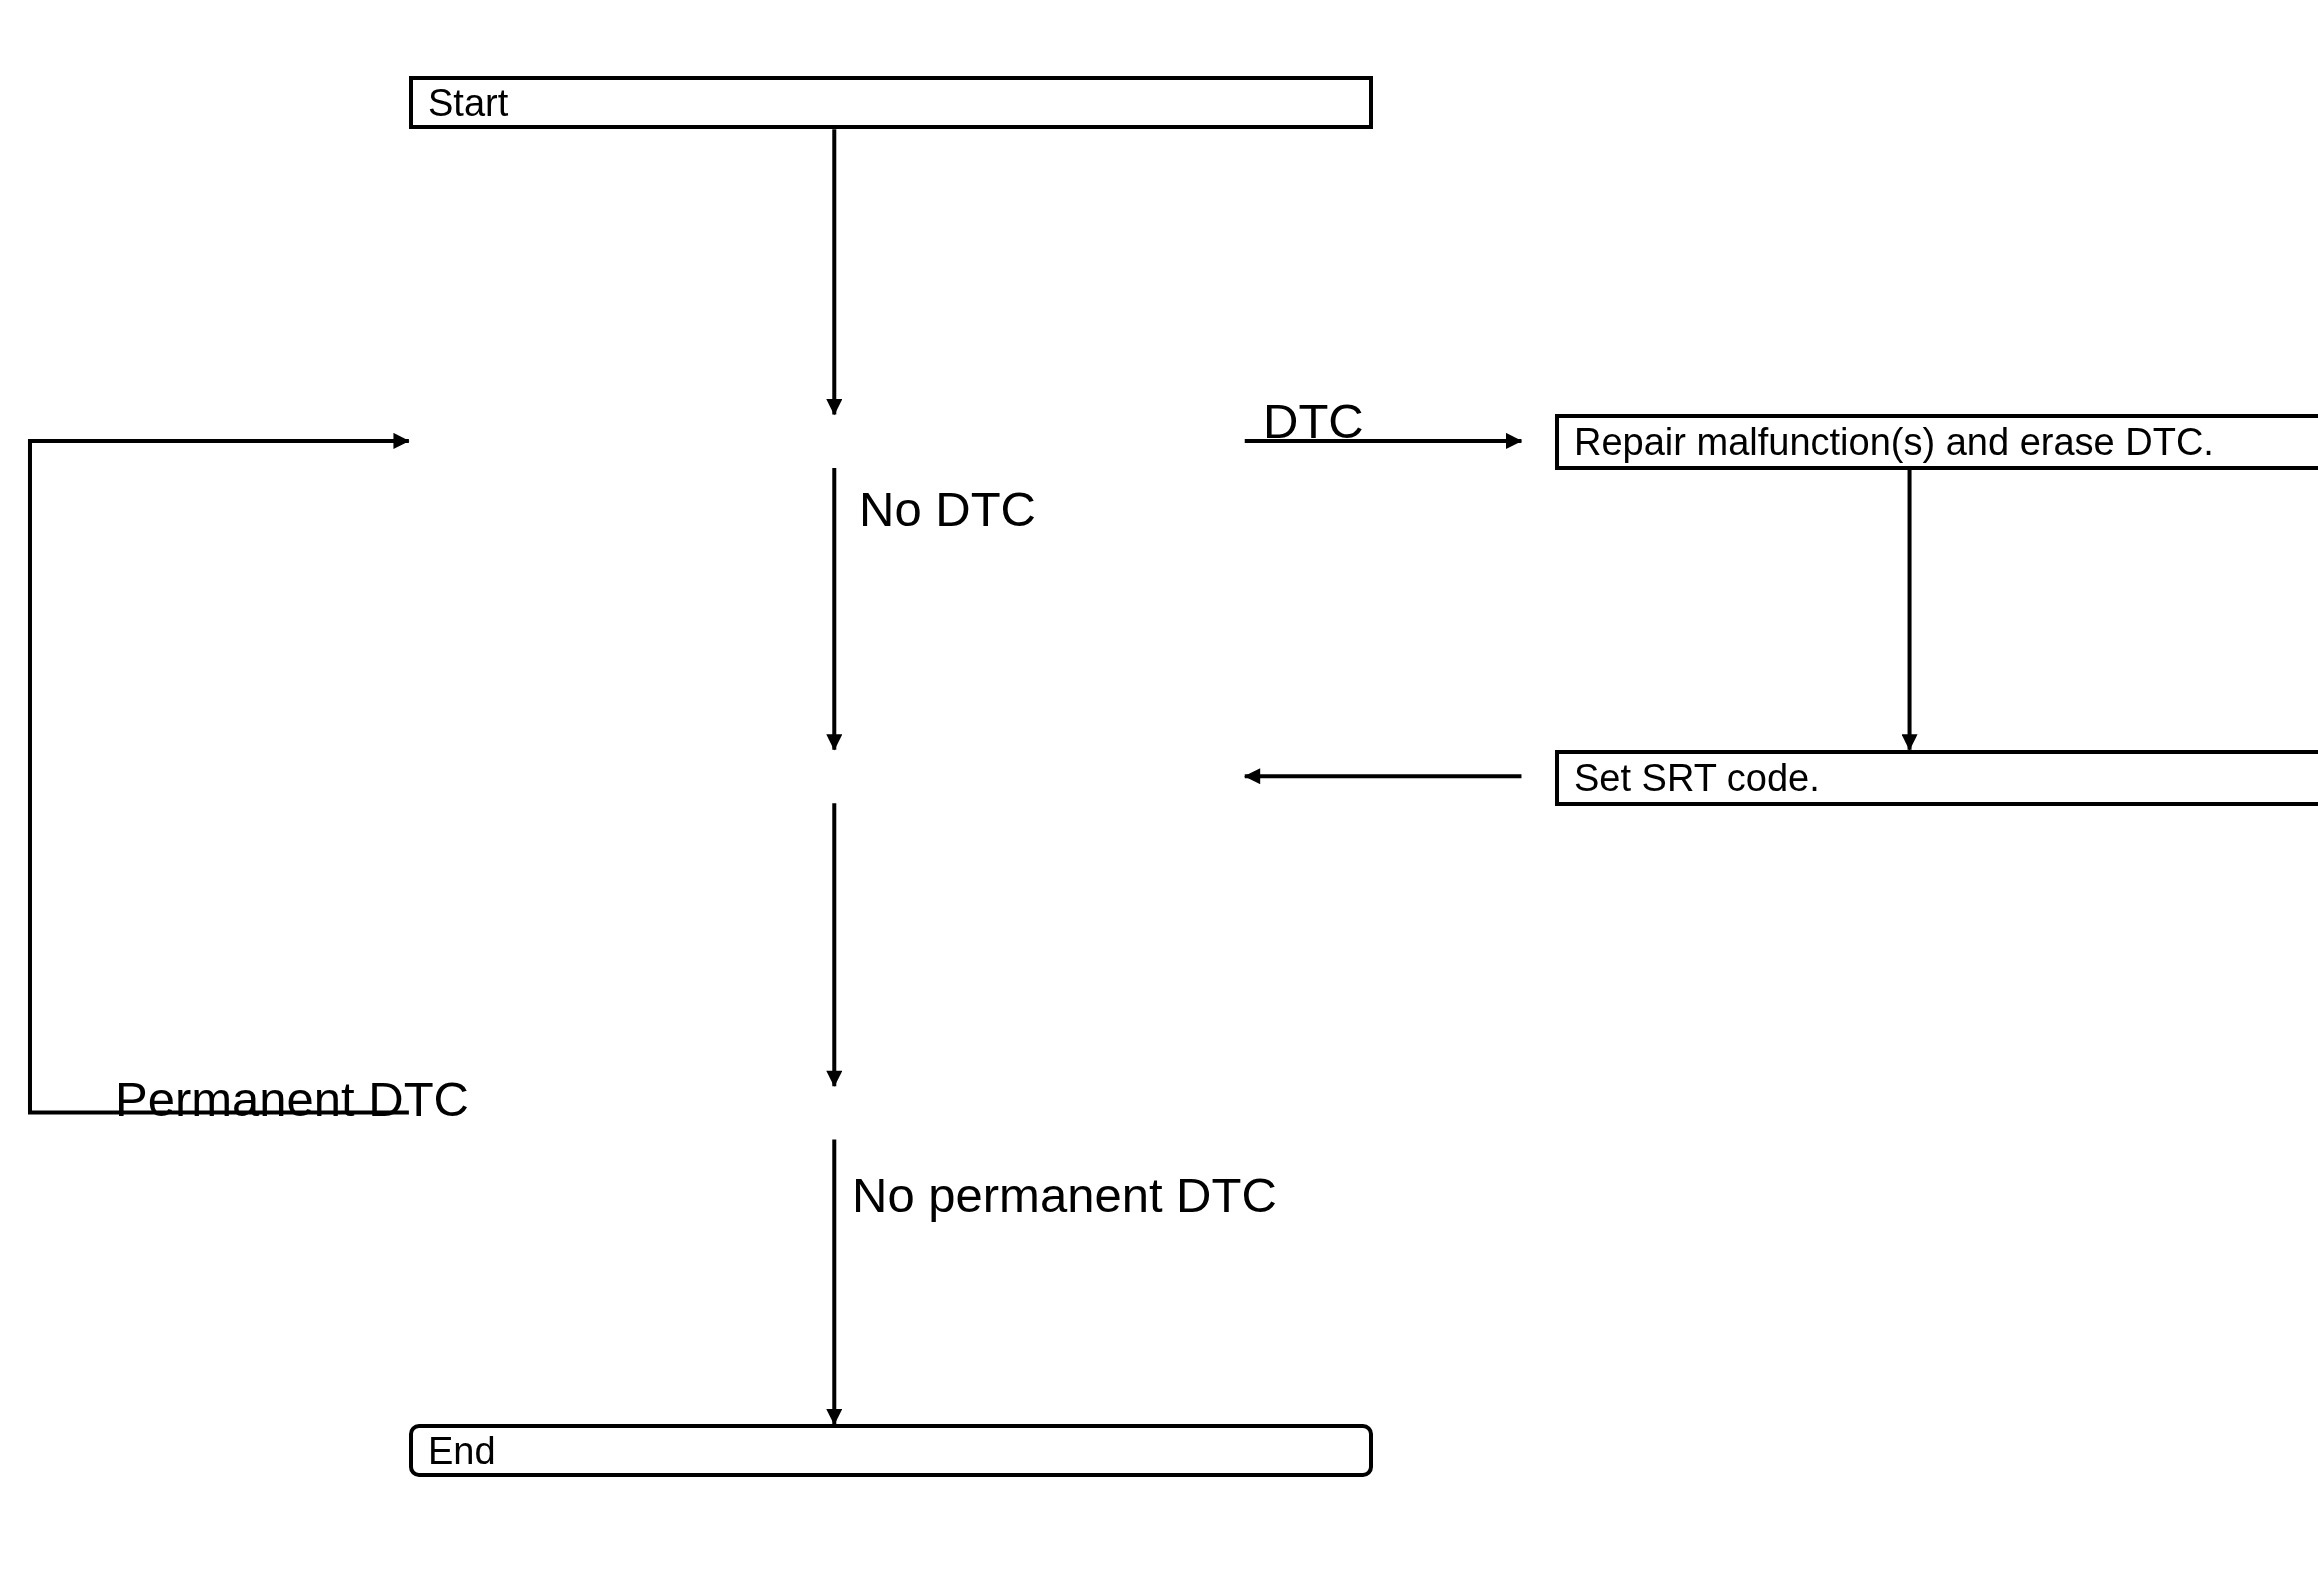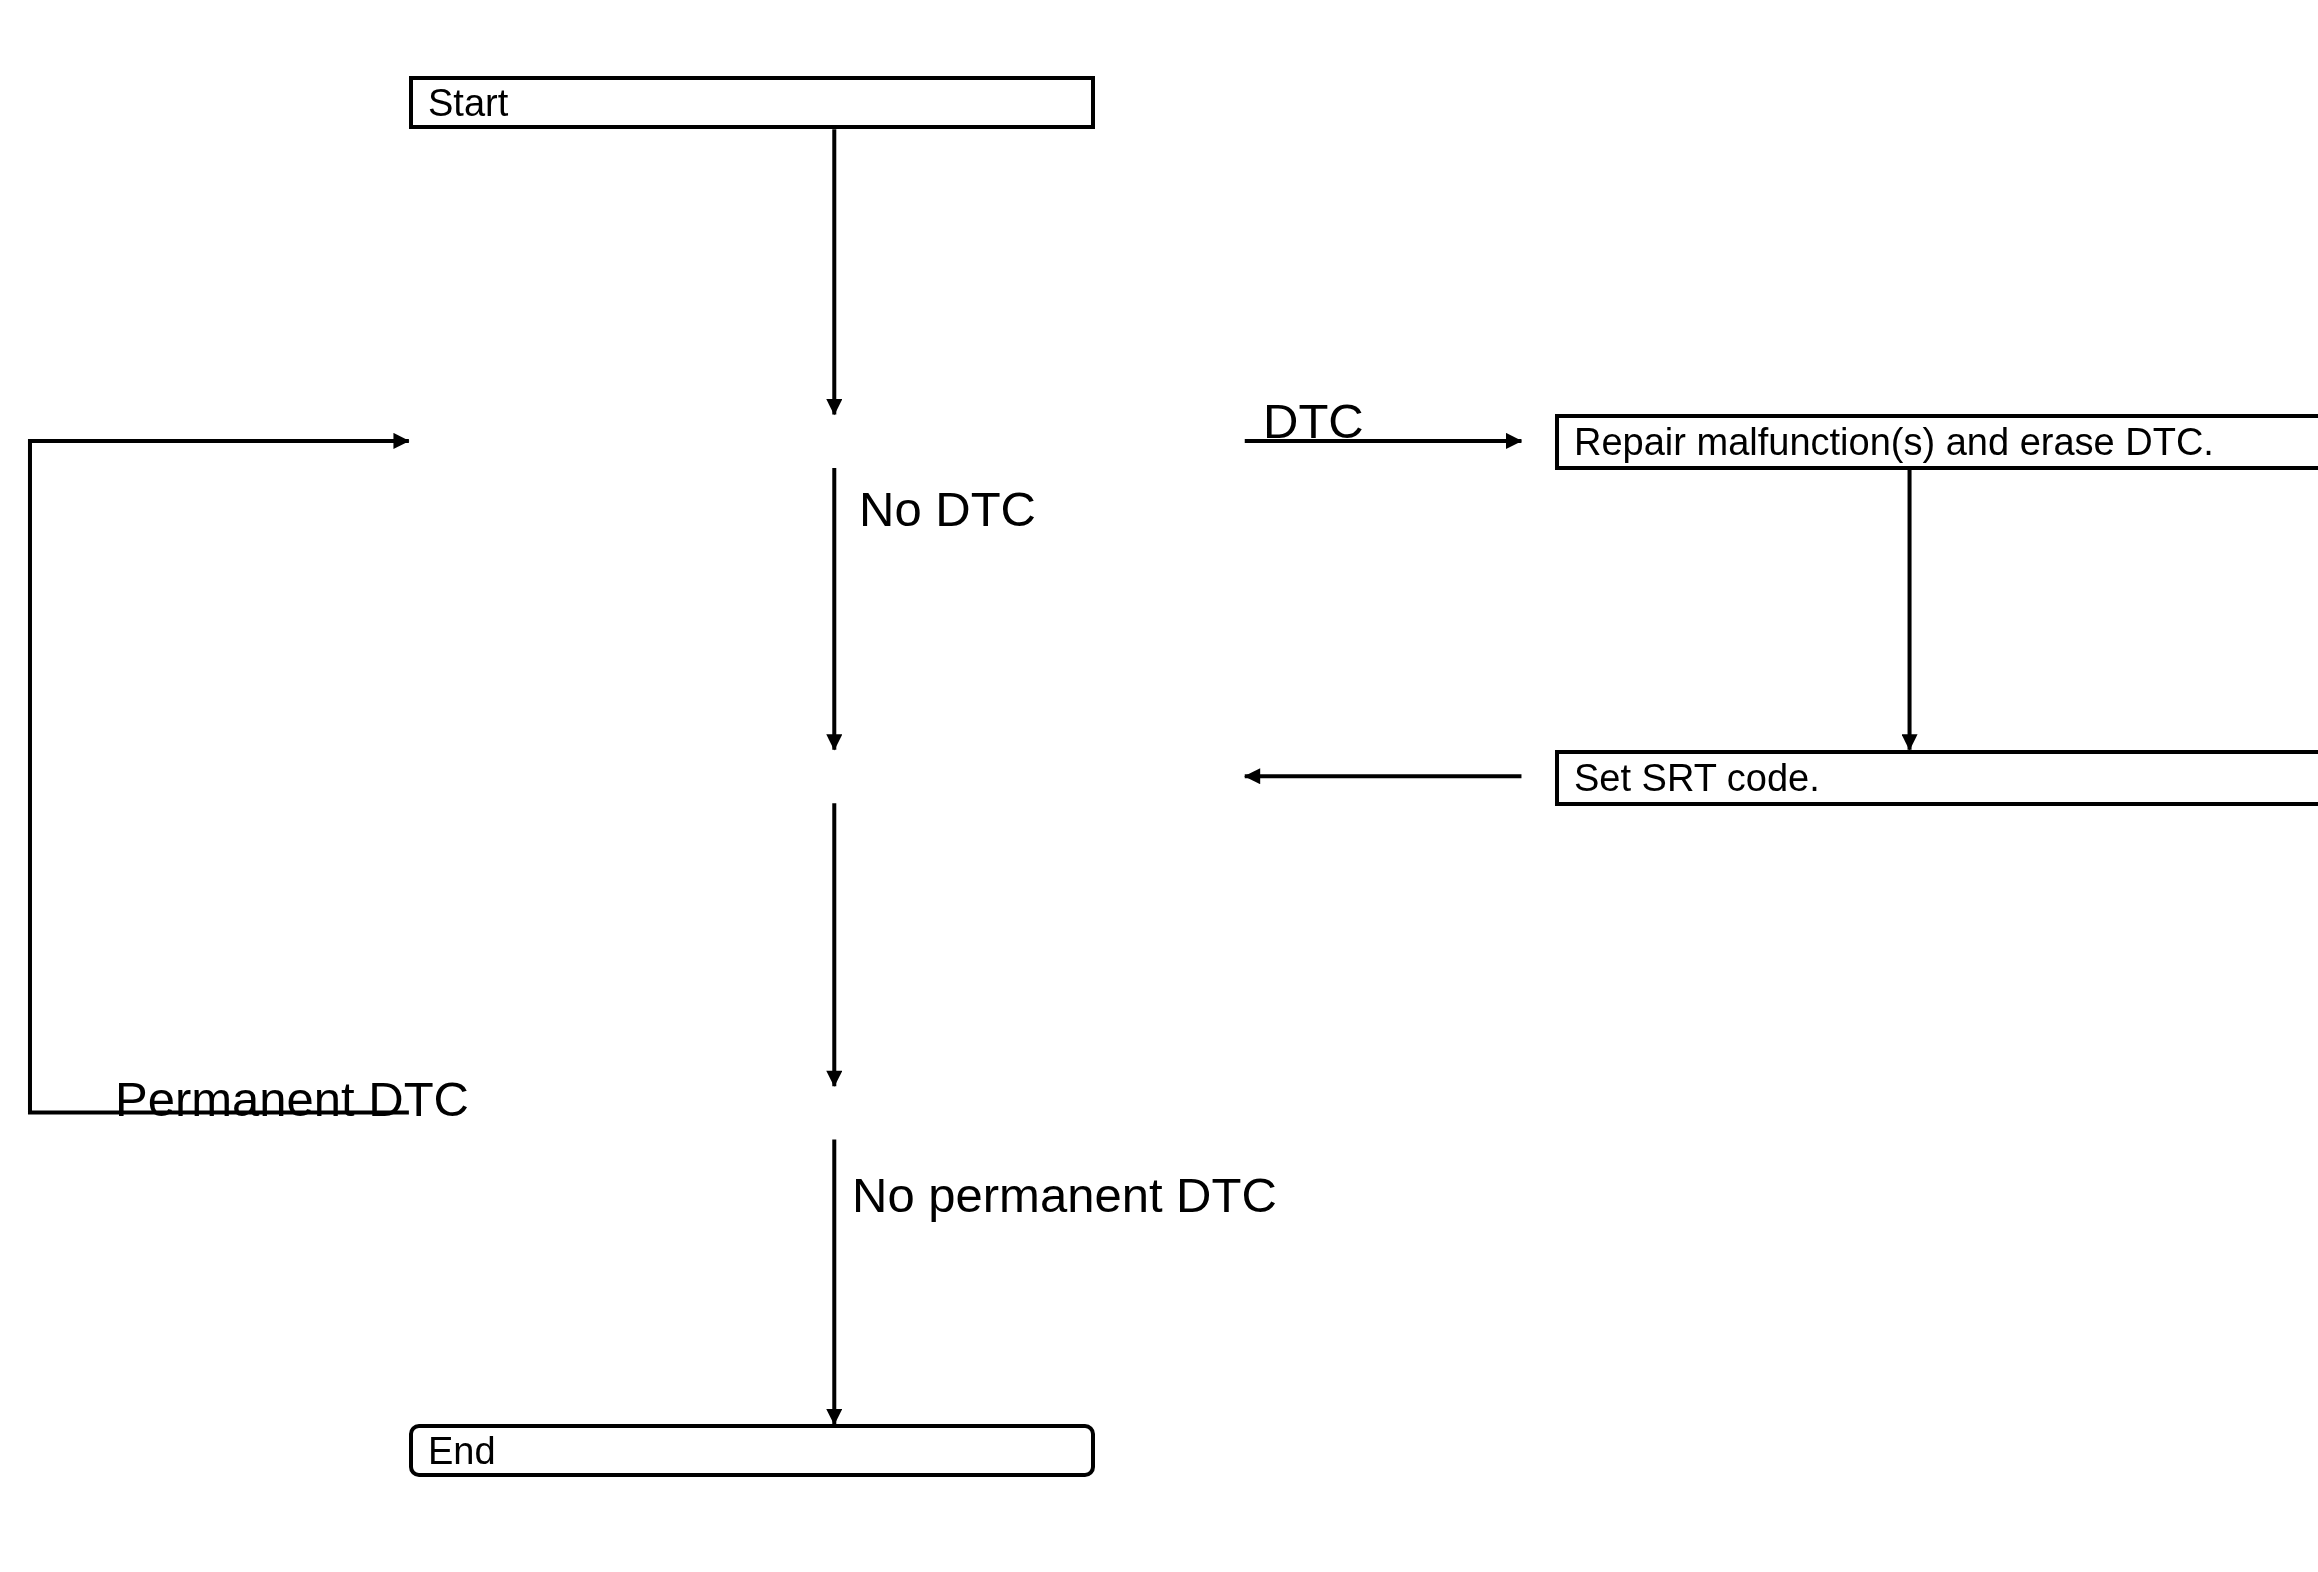--- a/index.html
+++ b/index.html
@@ -28,21 +28,21 @@
     box-sizing: border-box;
     border: 4.6px solid #000000;
     background: #ffffff;
     display: flex;
     align-items: center;
     padding-left: 15px;
     font-size: 38px;
     line-height: 1;
     white-space: nowrap;
   }
-  .col-left  { left: 409px;  width: 686px; height: 53px; }
+  .col-left  { left: 409px;  width: 964px; height: 53px; }
   .col-right { left: 1555px; width: 777px; height: 56px; }
   .edge-label {
     position: absolute;
     font-size: 49px;
     line-height: 1;
     white-space: nowrap;
   }
 </style>
 </head>
 <body>

